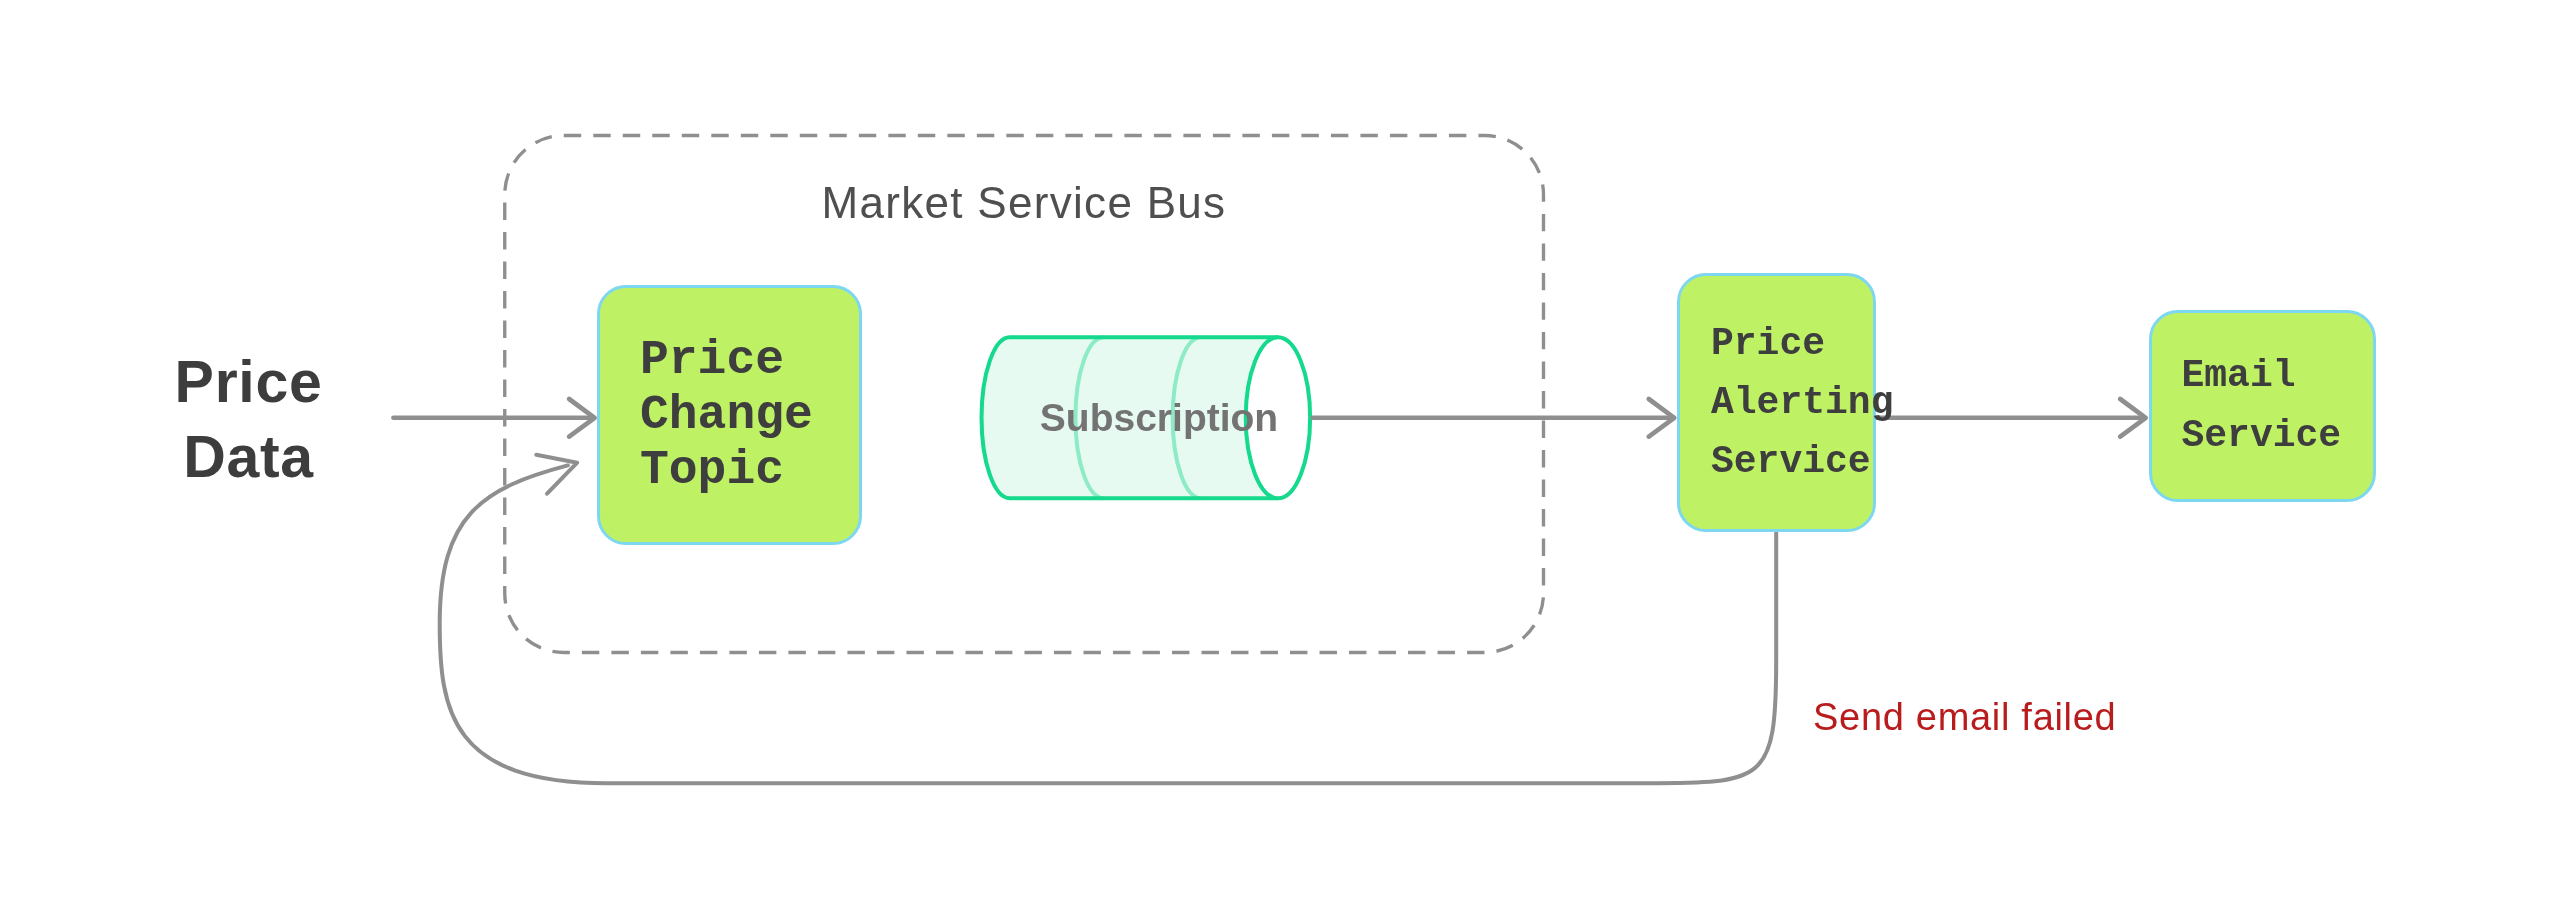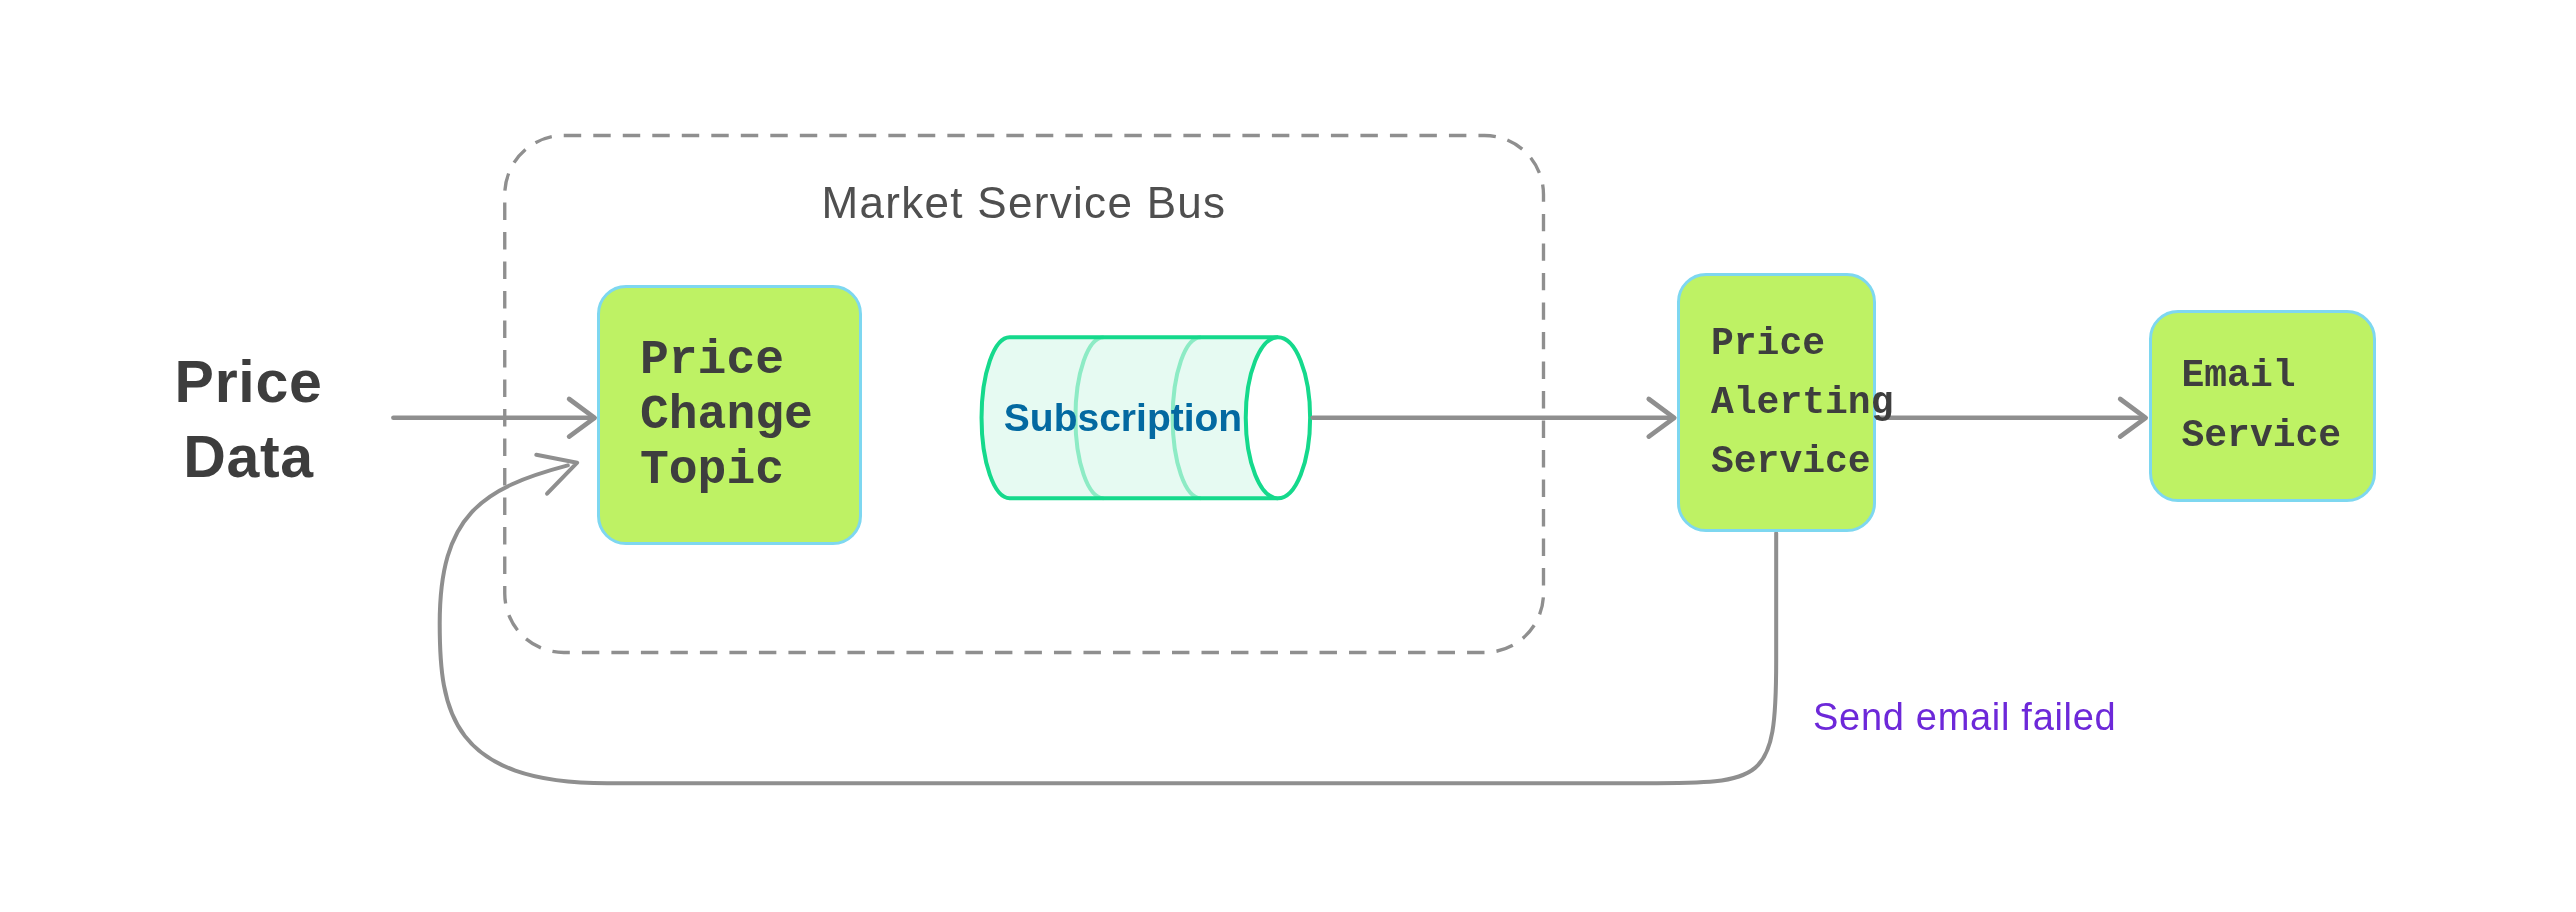--- a/index.html
+++ b/index.html
@@ -24,24 +24,24 @@
   }
   .box .txt{white-space:pre-line;font-weight:bold;color:#3e3e3e;}
   .topic{left:597px;top:285px;width:265px;height:260px;}
   .topic .txt{margin-left:40px;font-size:48px;line-height:55px;}
   .alerting{left:1677px;top:273px;width:199px;height:259px;}
   .alerting .txt{margin-left:31px;font-size:38px;line-height:59px;}
   .email{left:2149px;top:310px;width:227px;height:192px;}
   .email .txt{margin-left:29.5px;font-size:38px;line-height:60px;}
   .cyl-label{
     left:979px;top:398px;width:288px;text-align:center;
-    font-size:39px;line-height:40px;font-weight:bold;color:#0369a1;
+    font-size:39px;line-height:40px;font-weight:bold;color:#737373;padding-left:36px;
   }
   .edge-label{
-    left:1813px;top:696px;font-size:38px;font-weight:400;color:#6d28d9;letter-spacing:0.7px;
+    left:1813px;top:696px;font-size:38px;font-weight:400;color:#b91c1c;letter-spacing:0.7px;
   }
 </style>
 </head>
 <body>
 
 <div class="canvas">
 
   <svg class="layer" viewBox="0 0 3840 1360">
 
     <rect x="752" y="202" width="1549" height="771" rx="88" fill="none" stroke="#8f8f8f" stroke-width="5" stroke-dasharray="26 18"></rect>

